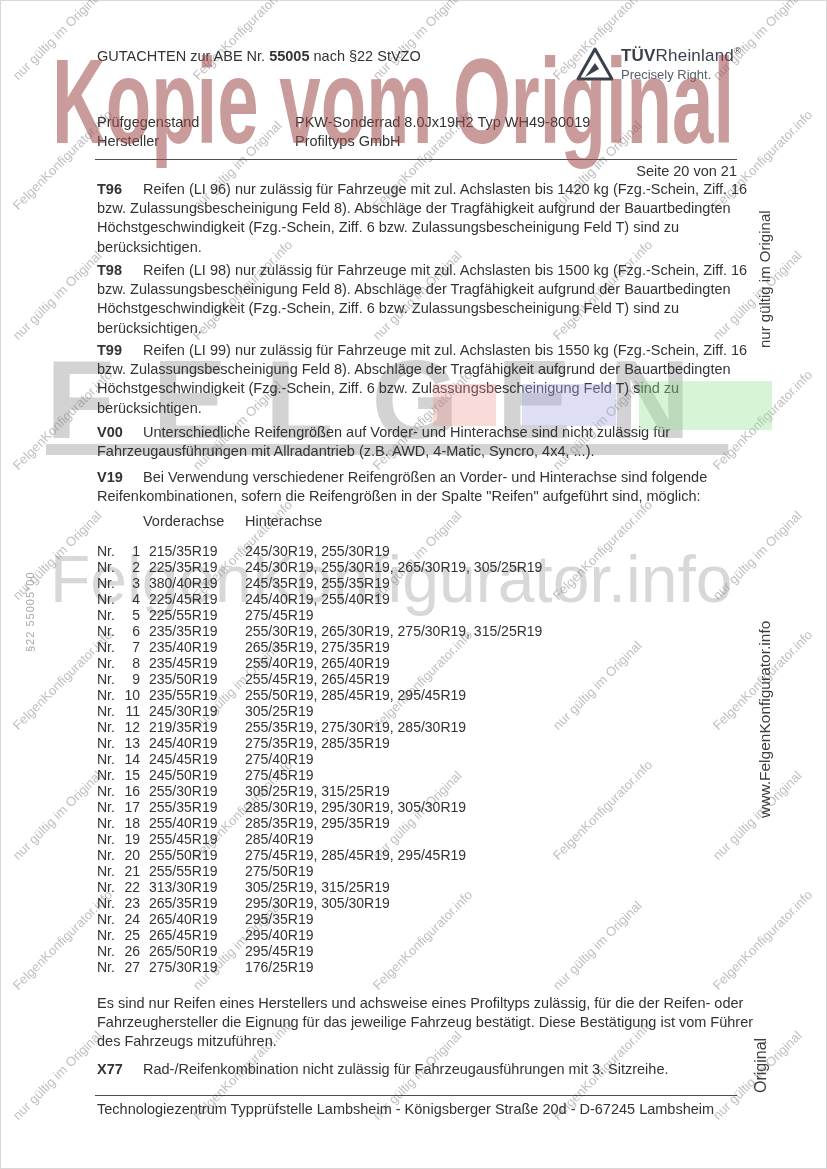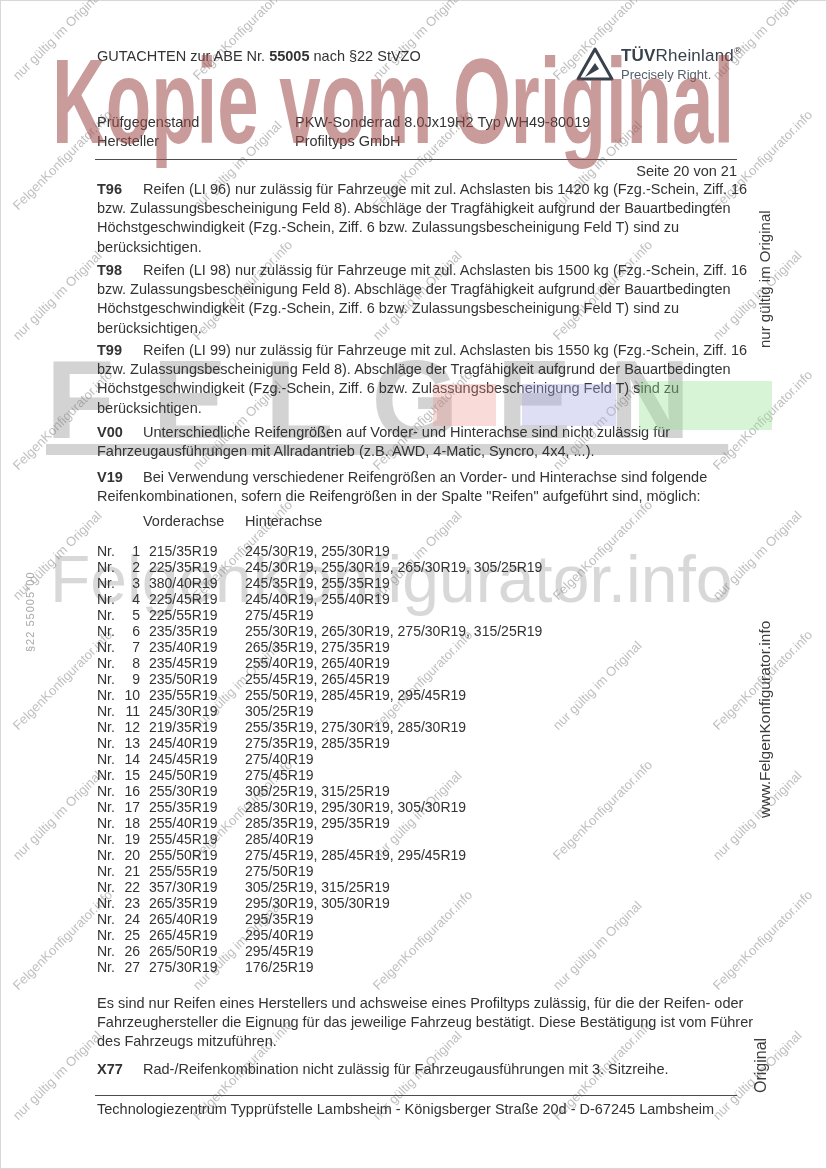--- a/index.html
+++ b/index.html
@@ -298,21 +298,21 @@
         </div>
         <div class="trow">
           <span class="c-nr">Nr.</span>
           <span class="c-num">21</span>
           <span class="c-front">255/55R19</span>
           <span class="c-rear">275/50R19</span>
         </div>
         <div class="trow">
           <span class="c-nr">Nr.</span>
           <span class="c-num">22</span>
-          <span class="c-front">357/30R19</span>
+          <span class="c-front">313/30R19</span>
           <span class="c-rear">305/25R19, 315/25R19</span>
         </div>
         <div class="trow">
           <span class="c-nr">Nr.</span>
           <span class="c-num">23</span>
           <span class="c-front">265/35R19</span>
           <span class="c-rear">295/30R19, 305/30R19</span>
         </div>
         <div class="trow">
           <span class="c-nr">Nr.</span>

